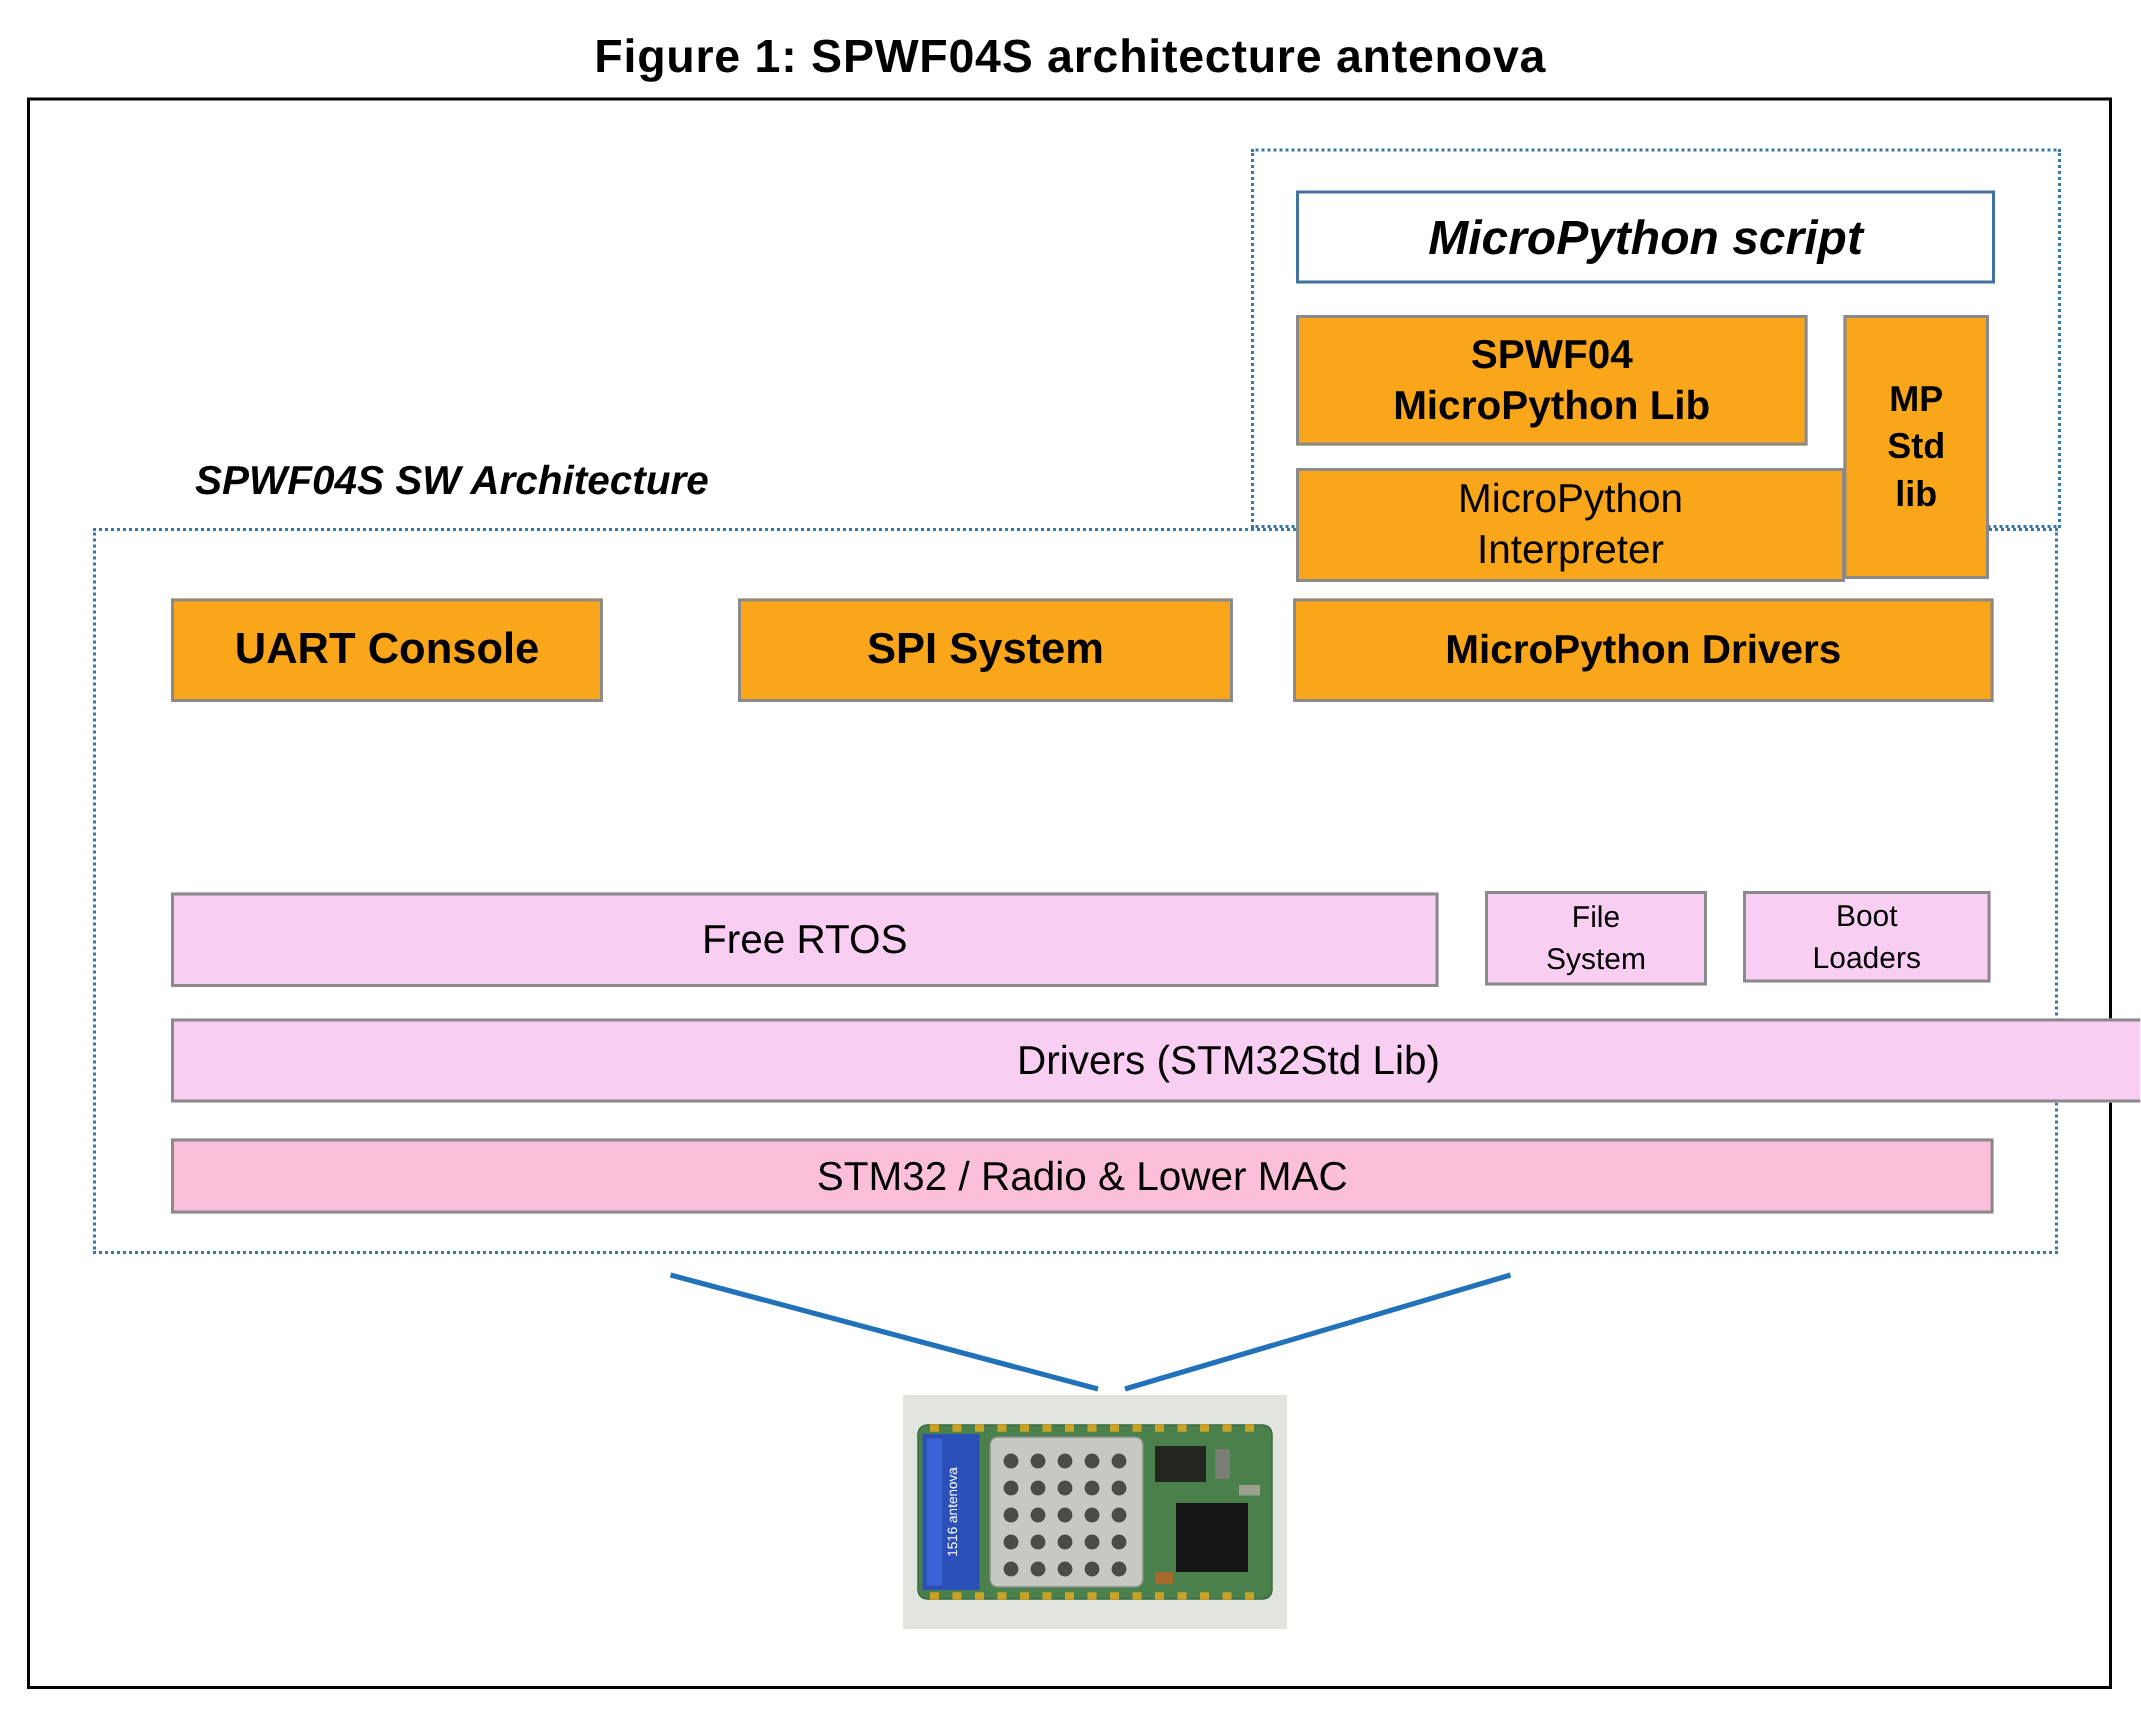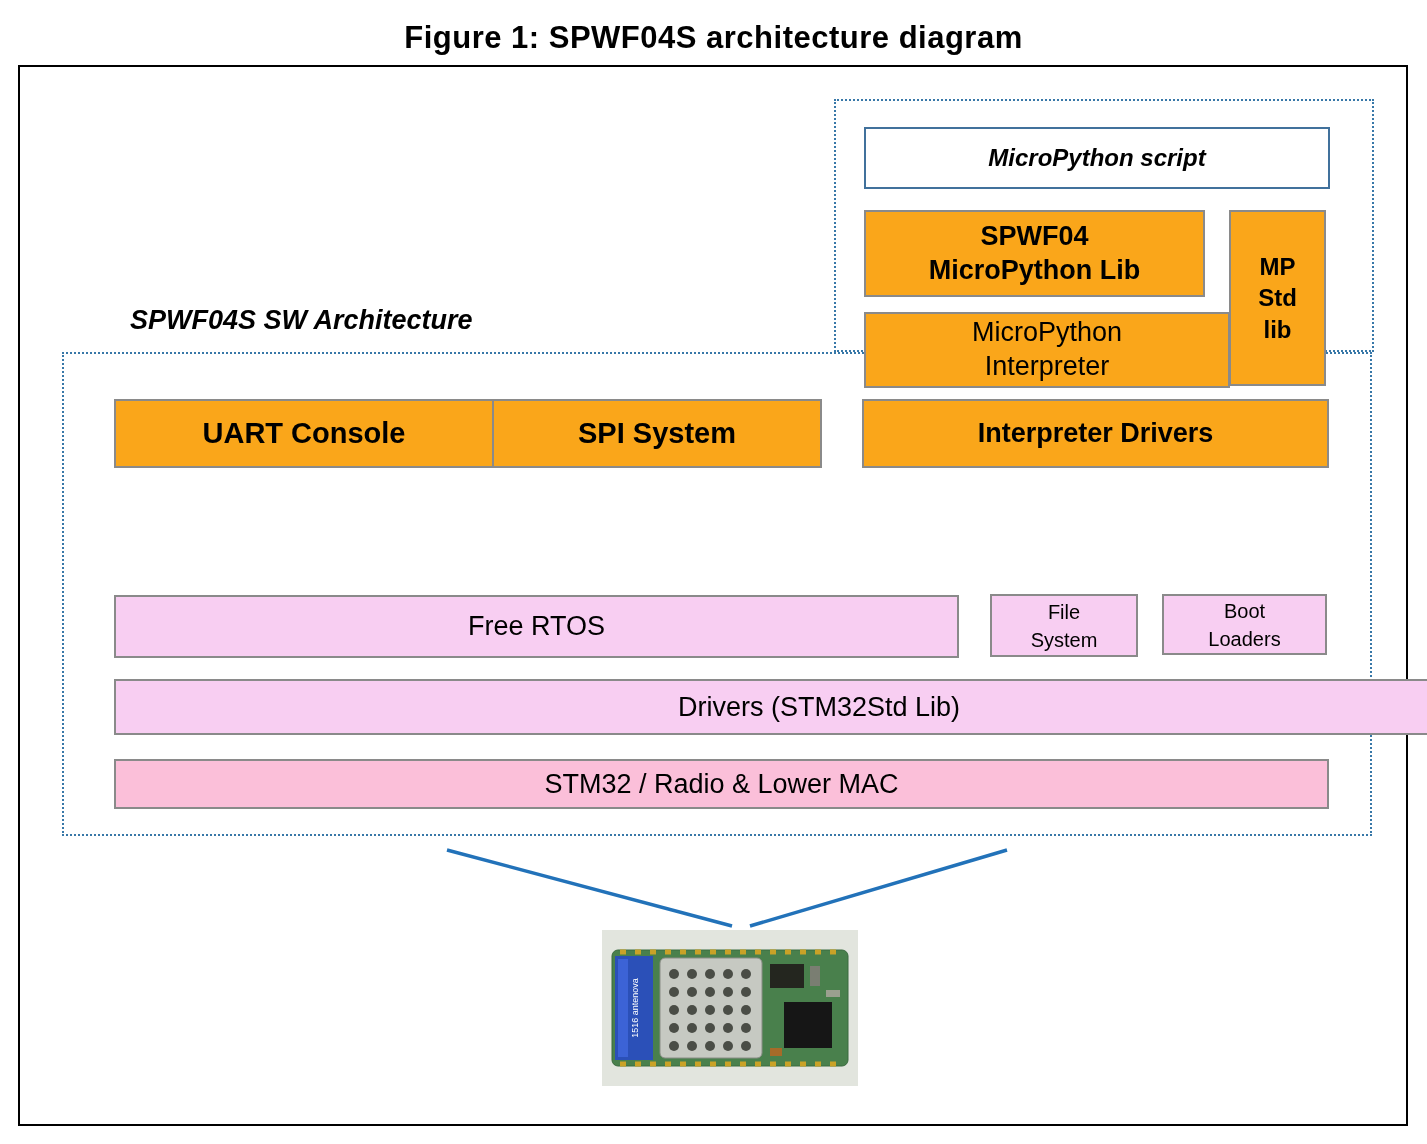--- a/index.html
+++ b/index.html
@@ -35,67 +35,67 @@
   .box {
     position:absolute; display:flex; align-items:center; justify-content:center;
     text-align:center; white-space:pre-line; z-index:2;
   }
   .orange { background:var(--orange,#FAA61A); border:2px solid #8a8a8a; }
   .green  { background:var(--green,#6BEA6B);  border:2px solid #8a8a8a; }
   .pinklight { background:var(--pink-light,#F8CEF2); border:2px solid #8a8a8a; }
   .pink   { background:var(--pink,#FBBFD9);   border:2px solid #8a8a8a;text-align:center; }
 
   .b-script { left:844px; top:60px;  width:466px; height:62px; background:#fff;
-              border:2px solid #41719C; font-size:24px; font-weight:bold; font-style:italic; }
+              border:2px solid #41719C; font-size:32px; font-weight:bold; font-style:italic; }
   .b-lib    { left:844px; top:143px; width:341px; height:87px; font-size:27px; font-weight:bold; line-height:1.25; }
   .b-std    { left:1209px; top:143px; width:97px; height:176px; font-size:24px; font-weight:bold; line-height:1.3; }
   .b-interp { left:844px; top:245px; width:366px; height:76px; font-size:27px; font-weight:normal; line-height:1.25; }
 
-  .b-uart   { left:94px;  top:332px; width:380px; height:69px; font-size:29px; font-weight:bold; }
+  .b-uart   { left:94px;  top:332px; width:288px; height:69px; font-size:29px; font-weight:bold; }
   .b-spi    { left:472px; top:332px; width:330px; height:69px; font-size:29px; font-weight:bold; }
   .b-mpdrv  { left:842px; top:332px; width:467px; height:69px; font-size:27px; font-weight:bold; }
 
   .b-stack  { left:94px;  top:427px; width:1215px; height:73px; font-size:33px; font-weight:bold; }
 
   .b-rtos   { left:94px;  top:528px; width:845px; height:63px; font-size:27px; }
   .b-fs     { left:970px; top:527px; width:148px; height:63px; font-size:20px; line-height:1.4; }
   .b-boot   { left:1142px; top:527px; width:165px; height:61px; font-size:20px; line-height:1.4; }
 
   .b-drivers{ left:94px;  top:612px; width:1410px; height:56px; font-size:27px; }
   .b-stm32  { left:94px;  top:692px; width:1215px; height:50px; font-size:27px; }
 
   .funnel-svg { position:absolute; left:412px; top:775px; width:590px; height:92px; z-index:1; }
   .module-svg { position:absolute; left:582px; top:863px; width:256px; height:156px; z-index:1; }
 </style>
 </head>
 <body>
 
 <div class="page">
 
-  <div class="title">Figure 1: SPWF04S architecture diagram</div>
+  <div class="title">Figure 1: SPWF04S architecture antenova</div>
 
   <div class="outer-frame">
 
     <div class="mp-dotted"></div>
     <div class="sw-dotted"></div>
 
     <div class="sw-label">SPWF04S SW Architecture</div>
 
     <div class="box b-script">MicroPython script</div>
     <div class="box orange b-lib">SPWF04
 MicroPython Lib</div>
     <div class="box orange b-std">MP
 Std
 lib</div>
     <div class="box orange b-interp">MicroPython
 Interpreter</div>
 
     <div class="box orange b-uart">UART Console</div>
     <div class="box orange b-spi">SPI System</div>
-    <div class="box orange b-mpdrv">Interpreter Drivers</div>
+    <div class="box orange b-mpdrv">MicroPython Drivers</div>
 
 
     <div class="box pinklight b-rtos">Free RTOS</div>
     <div class="box pinklight b-fs">File
 System</div>
     <div class="box pinklight b-boot">Boot
 Loaders</div>
 
     <div class="box pinklight b-drivers">Drivers (STM32Std  Lib)</div>
     <div class="box pink b-stm32">STM32 / Radio &amp; Lower MAC</div>

